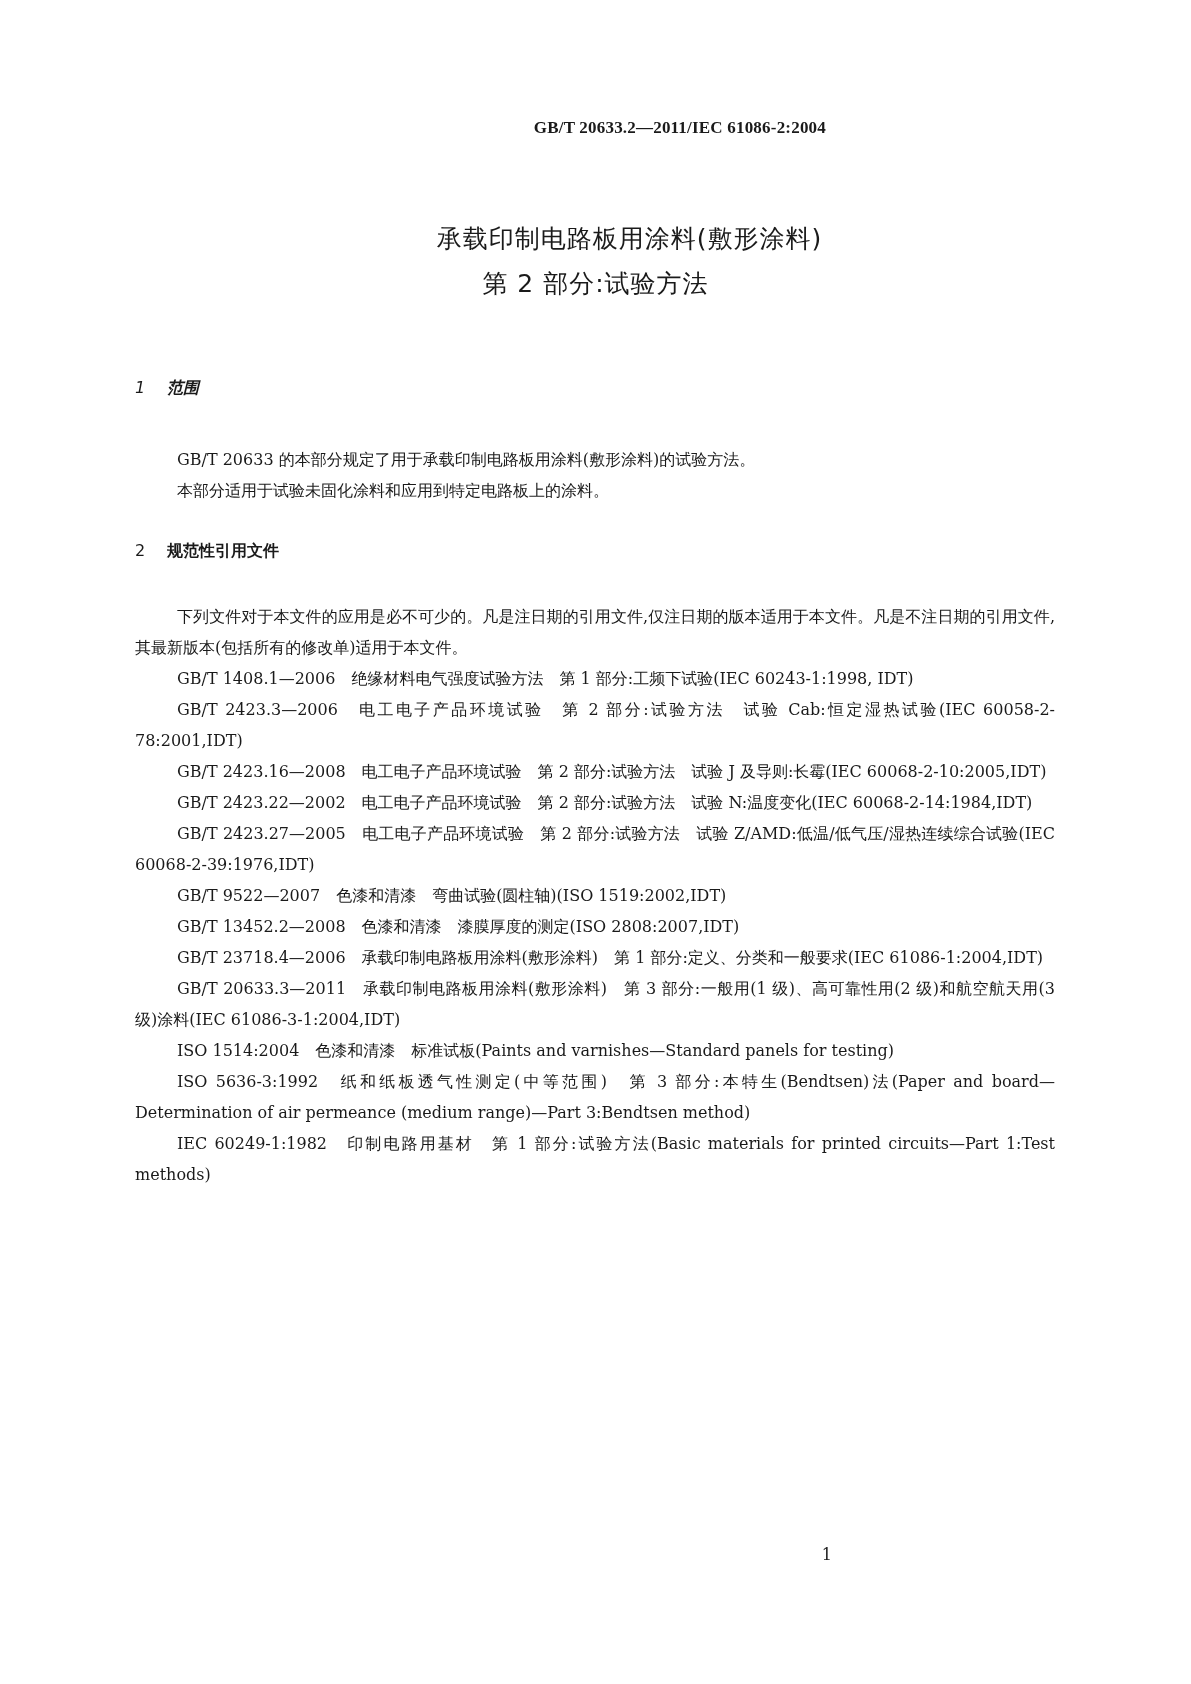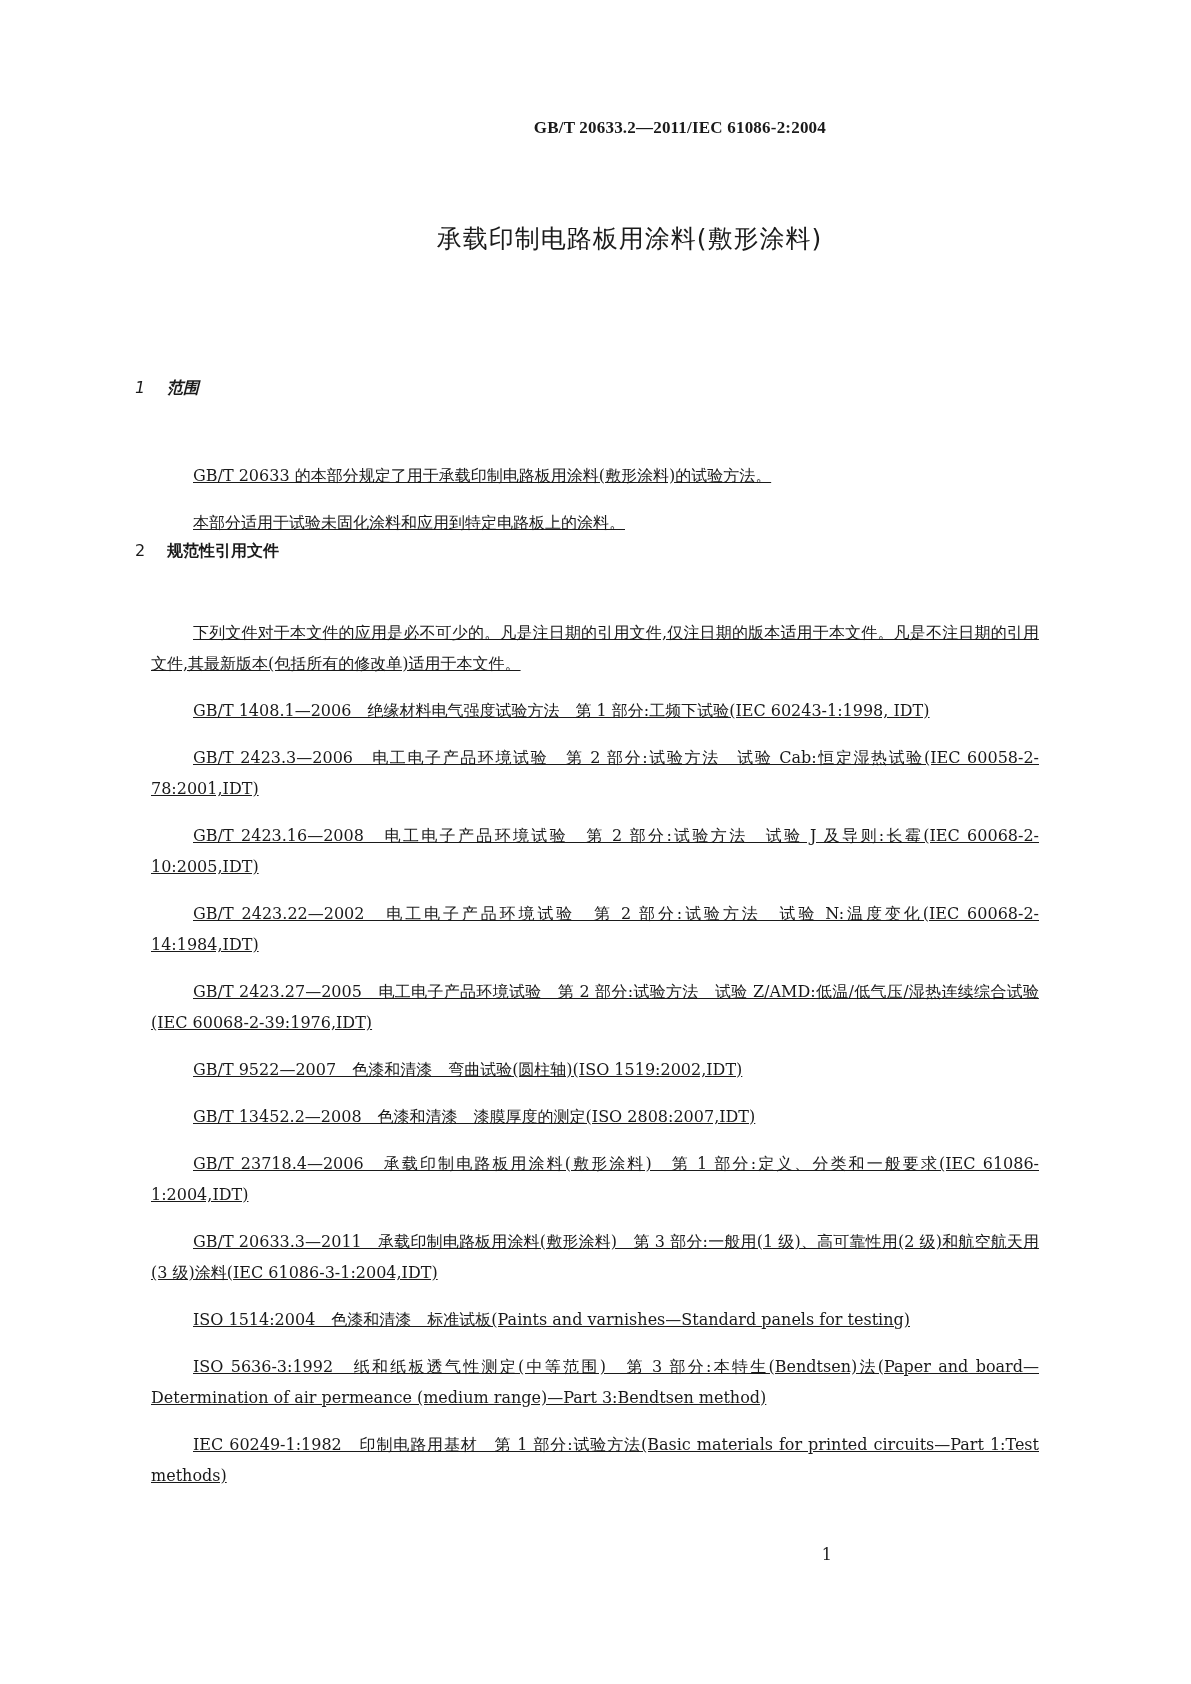--- a/index.html
+++ b/index.html
@@ -11,32 +11,33 @@
   .title { position: absolute; left: 0; width: 1191px; text-align: center;
     font-family: "DejaVu Sans", "Liberation Sans", sans-serif; font-size: 25px; letter-spacing: 1px; }
   .title.l1 { top: 222px; padding-left: 34px; }
   .title.l2 { top: 267px; }
   .h { position: absolute; left: 135px; font-size: 16px; font-weight: bold;
     font-family: "DejaVu Sans", "Liberation Sans", sans-serif; }
   .h .num { display: inline-block; width: 32px; font-weight: normal; }
   .h1 { top: 378px; font-style: italic; }
   .h2 { top: 541px; }
   .body { position: absolute; left: 135px; width: 920px; font-size: 16px; line-height: 31px; }
-  .body p { margin: 16px; text-indent: 42px; text-align: justify; text-decoration: underline; }
+  .body p { margin: 0; text-indent: 42px; text-align: justify; }
   .s1 { top: 444px; }
   .s2 { top: 601px; }
   .page-no { position: absolute; top: 1545px; right: 130px; font-size: 16px; }
 </style>
 </head>
 <body>
 
 <div class="page">
   <div class="std-no">GB/T 20633.2—2011/IEC 61086-2:2004</div>
 
   <div class="title l1">承载印制电路板用涂料(敷形涂料)</div>
+  <div class="title l2">第 2 部分:试验方法</div>
 
   <div class="h h1">
     <span class="num">1</span><span>范围</span>
   </div>
   <div class="body s1">
     <p>GB/T 20633 的本部分规定了用于承载印制电路板用涂料(敷形涂料)的试验方法。</p>
     <p>本部分适用于试验未固化涂料和应用到特定电路板上的涂料。</p>
   </div>
 
   <div class="h h2">

